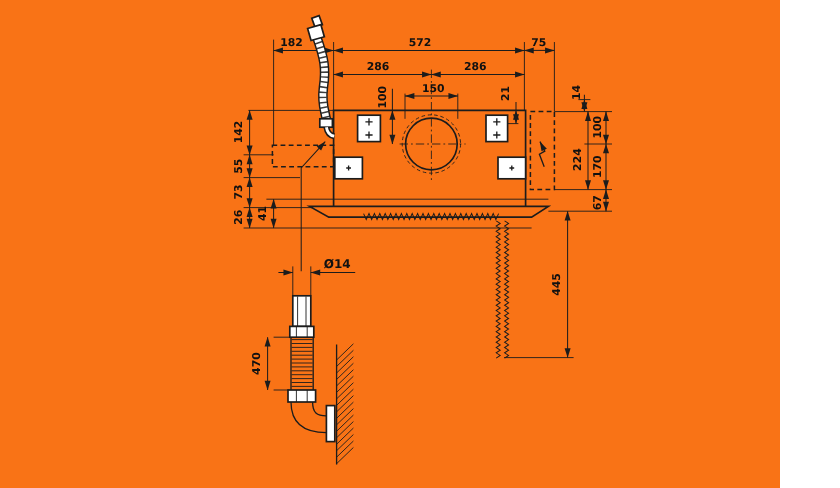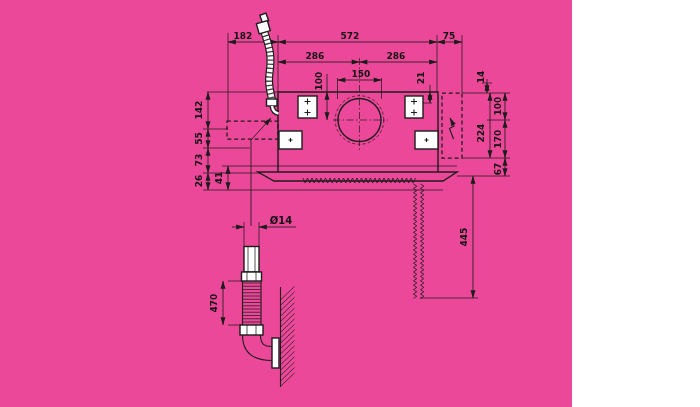--- a/index.html
+++ b/index.html
@@ -1,16 +1,16 @@
 <!DOCTYPE html>
 <html><head>
 <meta charset="utf-8">
 <style>
   html,body{margin:0;padding:0;background:#ffffff;}
-  .stage{position:relative;width:572px;height:407px;background:#ec4899;overflow:hidden;
+  .stage{position:relative;width:650px;height:407px;background:#f97316;overflow:hidden;
          font-family:"DejaVu Sans",sans-serif;}
   svg{position:absolute;left:0;top:0;}
   .ol   {stroke:#1c1c1c;stroke-width:1.4;fill:none;}
   .olf  {stroke:#1c1c1c;stroke-width:1.4;fill:#ffffff;}
   .med  {stroke:#1c1c1c;stroke-width:1.1;fill:none;}
   .thin {stroke:#1c1c1c;stroke-width:0.75;fill:none;}
   .dim  {stroke:#1c1c1c;stroke-width:0.85;fill:none;}
   .dash {stroke:#1c1c1c;stroke-width:1.25;fill:none;stroke-dasharray:4 2.8;}
   .cl   {stroke:#1c1c1c;stroke-width:0.7;fill:none;stroke-dasharray:7 2.5 1.5 2.5;}
   .zig  {stroke:#1c1c1c;stroke-width:0.85;fill:none;}

